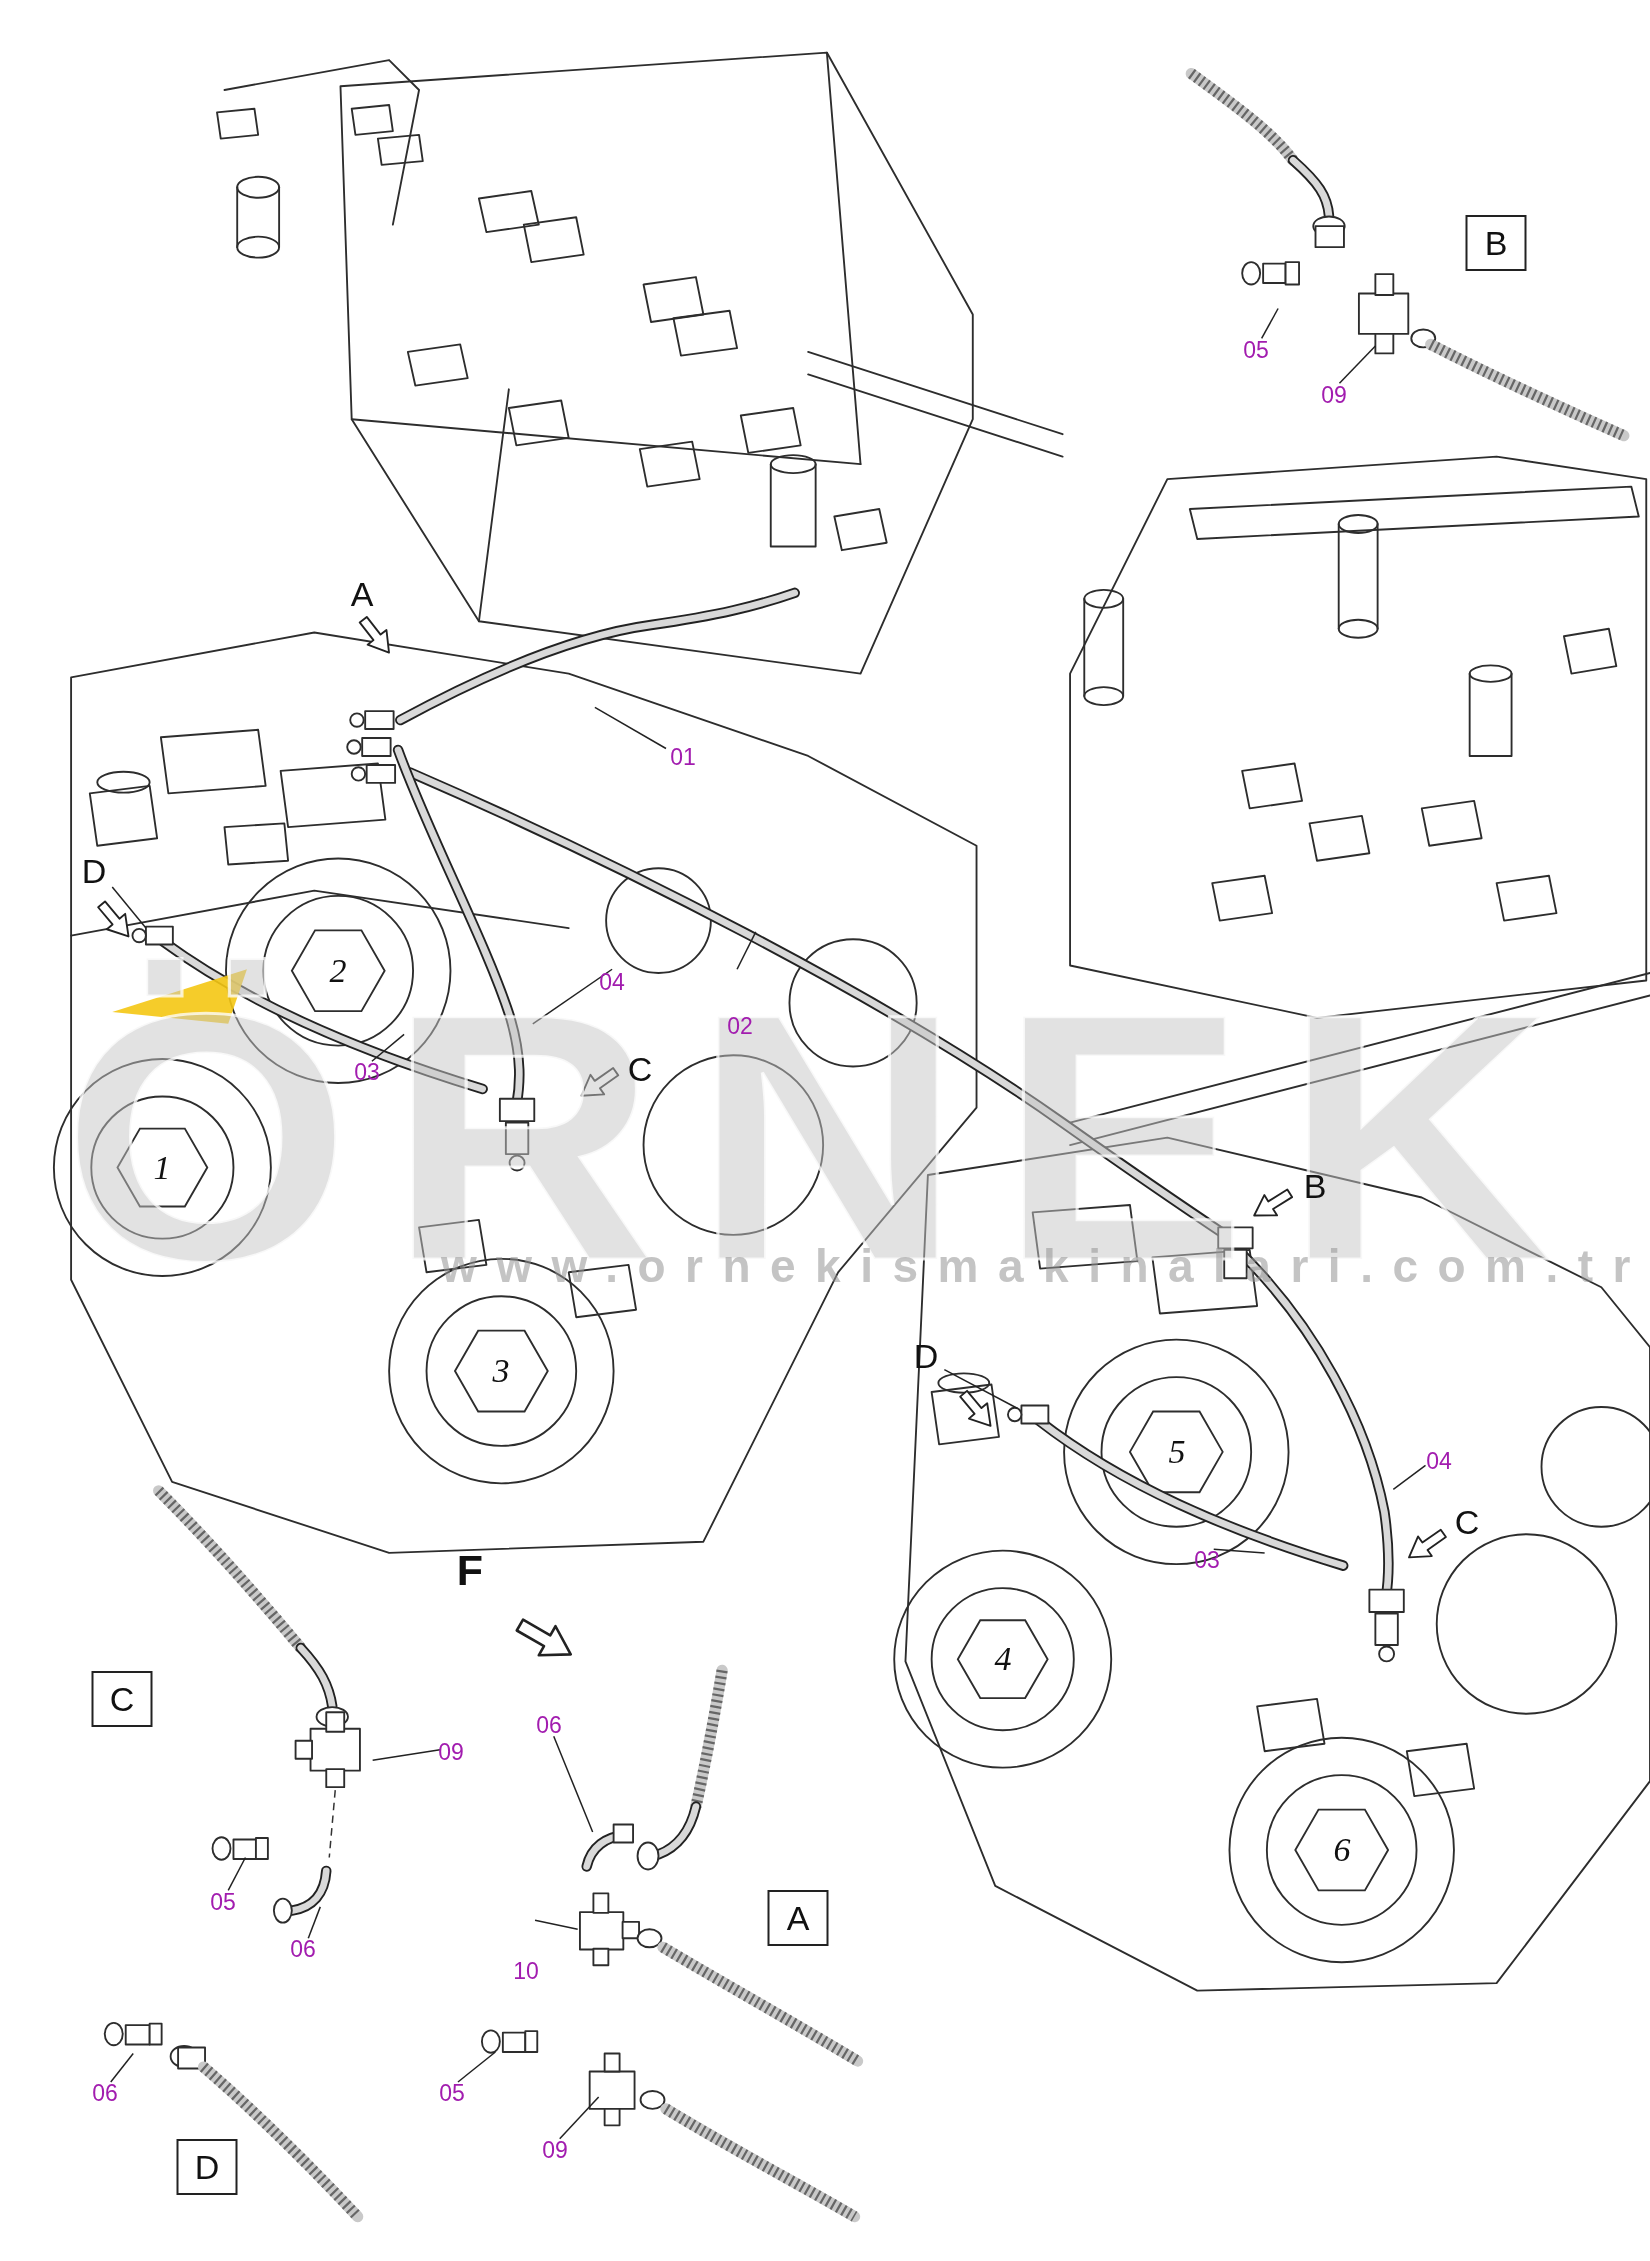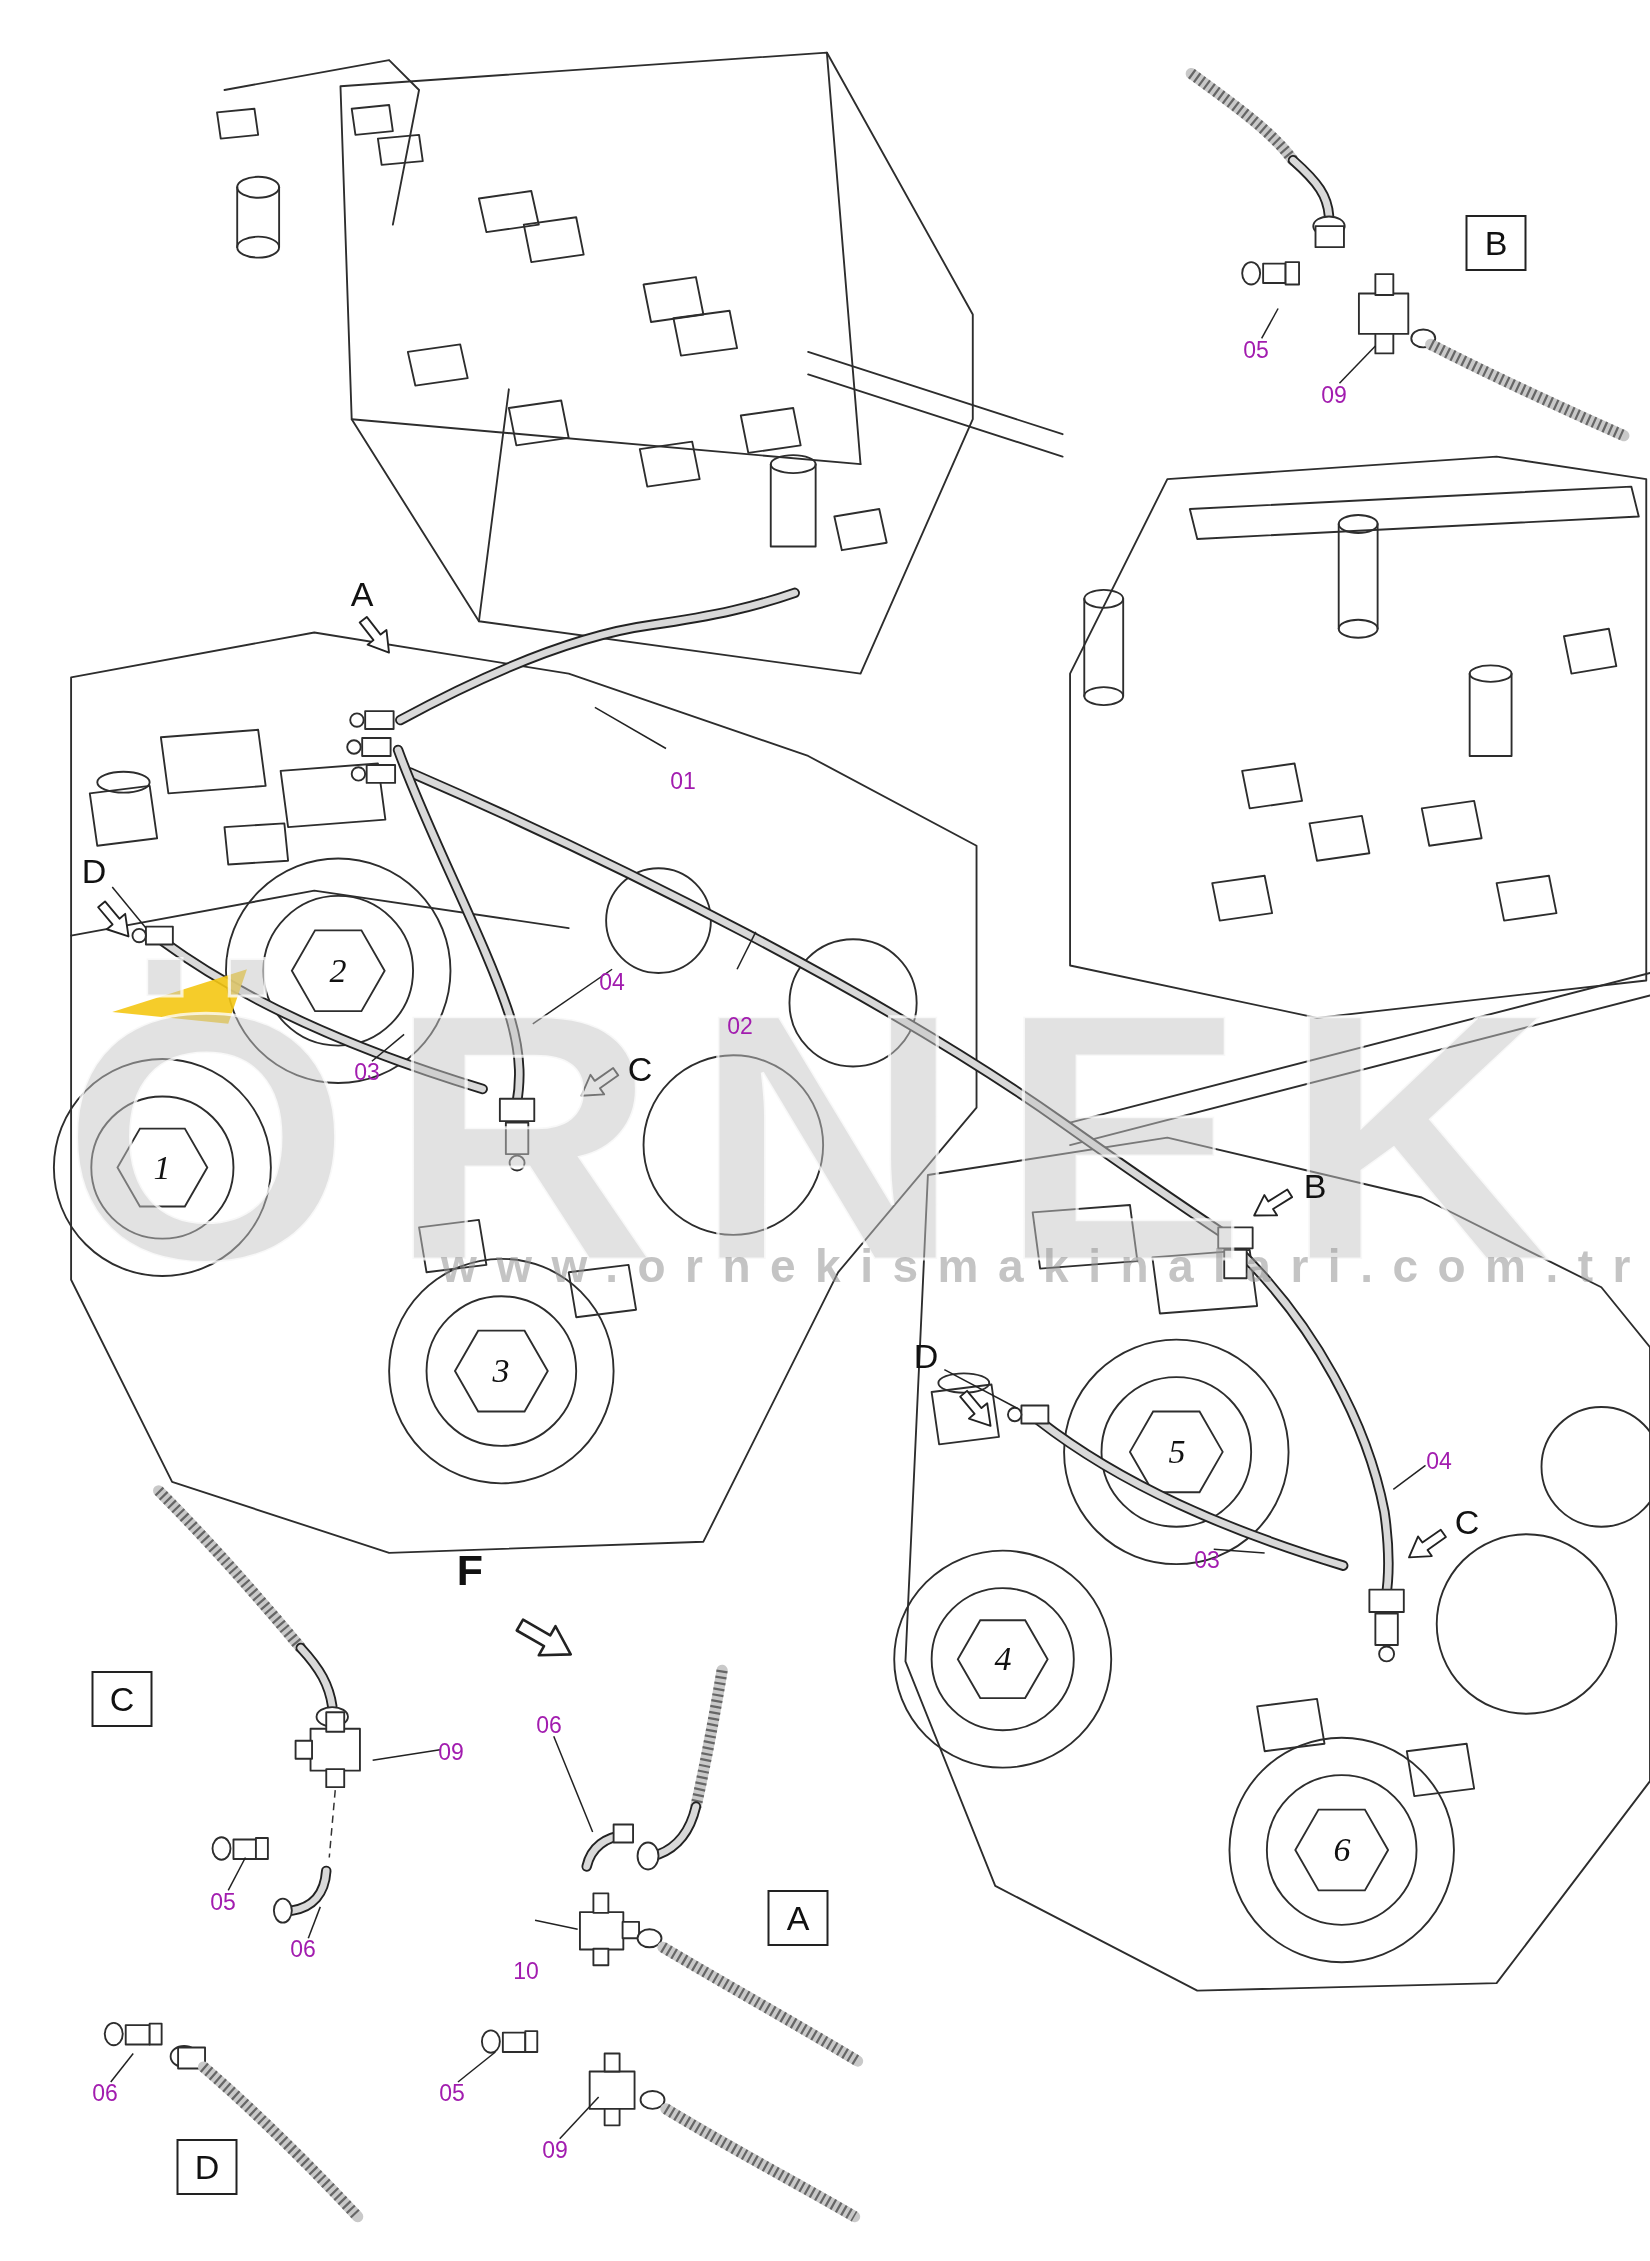--- a/index.html
+++ b/index.html
@@ -309,21 +309,21 @@
   <div class="vlabel" style="left:1467px;top:1522px">C</div>
   <div class="vlabel flabel" style="left:470px;top:1570px">F</div>
 
   <div class="box-label" style="left:1496px;top:243px">B</div>
   <div class="box-label" style="left:122px;top:1699px">C</div>
   <div class="box-label" style="left:798px;top:1918px">A</div>
   <div class="box-label" style="left:207px;top:2167px">D</div>
 
   <div class="pn" style="left:1256px;top:350px">05</div>
   <div class="pn" style="left:1334px;top:395px">09</div>
-  <div class="pn" style="left:683px;top:781px">01</div>
+  <div class="pn" style="left:683px;top:757px">01</div>
   <div class="pn" style="left:612px;top:982px">04</div>
   <div class="pn" style="left:740px;top:1026px">02</div>
   <div class="pn" style="left:367px;top:1072px">03</div>
   <div class="pn" style="left:1439px;top:1461px">04</div>
   <div class="pn" style="left:1207px;top:1560px">03</div>
   <div class="pn" style="left:451px;top:1752px">09</div>
   <div class="pn" style="left:549px;top:1725px">06</div>
   <div class="pn" style="left:223px;top:1902px">05</div>
   <div class="pn" style="left:303px;top:1949px">06</div>
   <div class="pn" style="left:526px;top:1971px">10</div>

